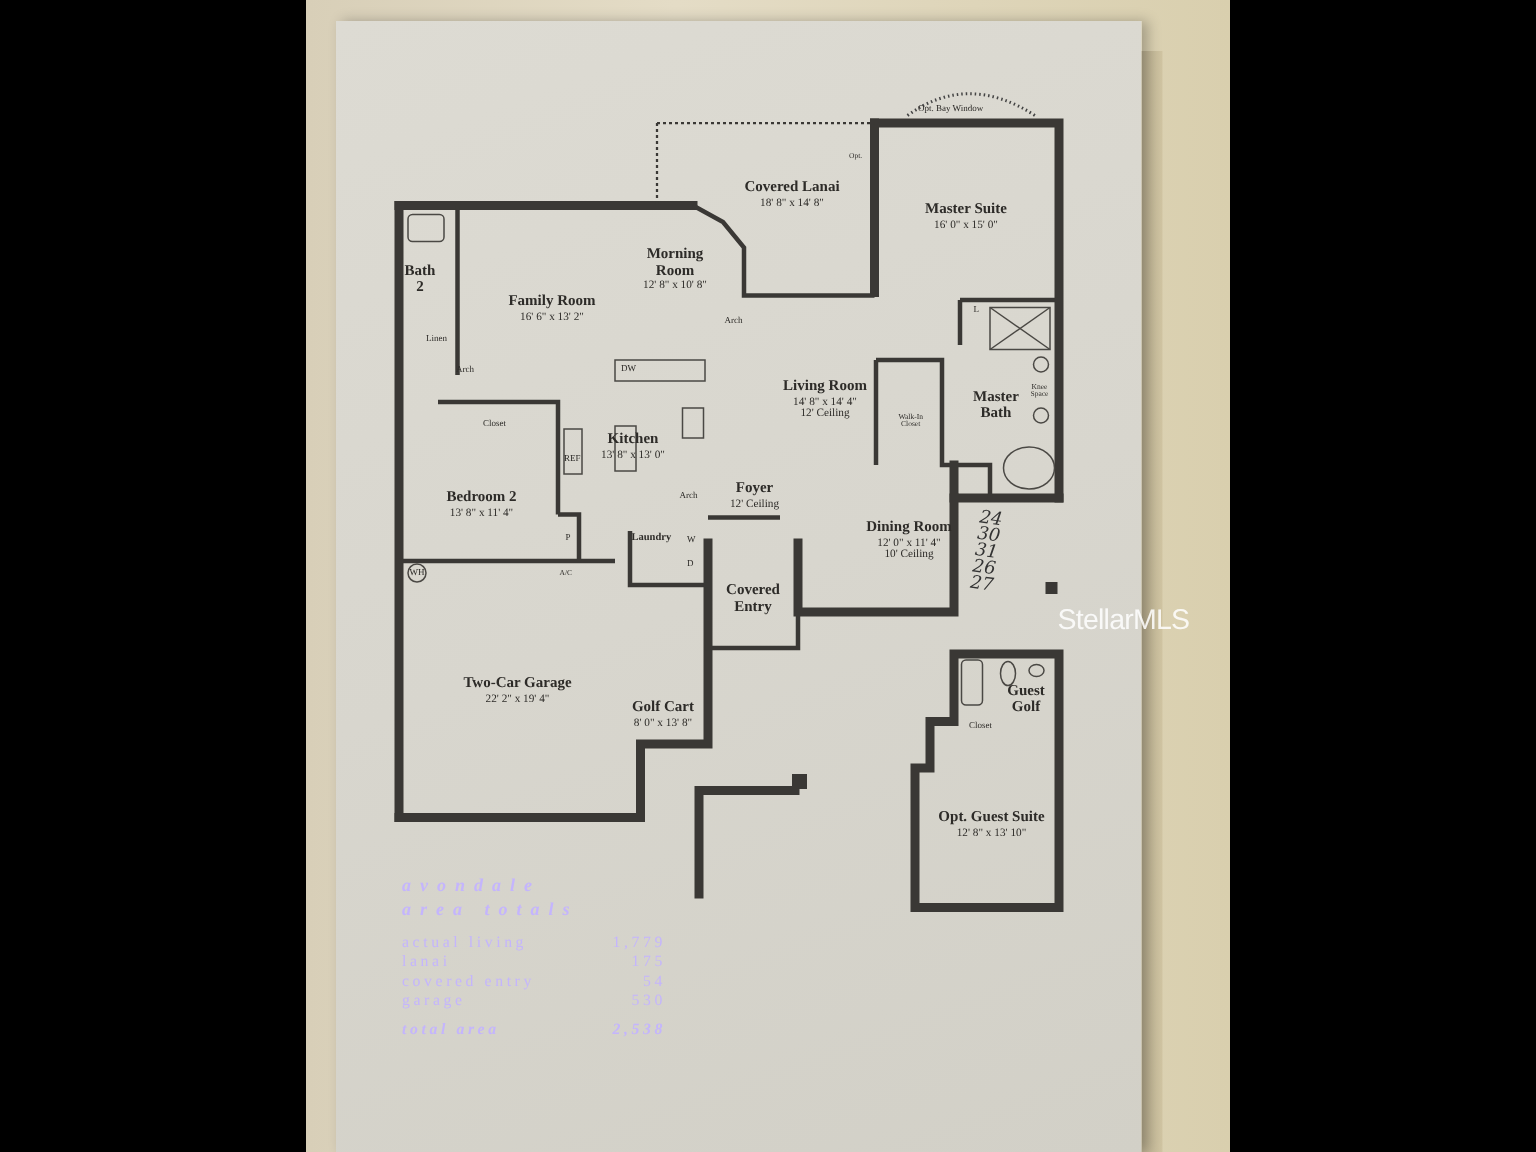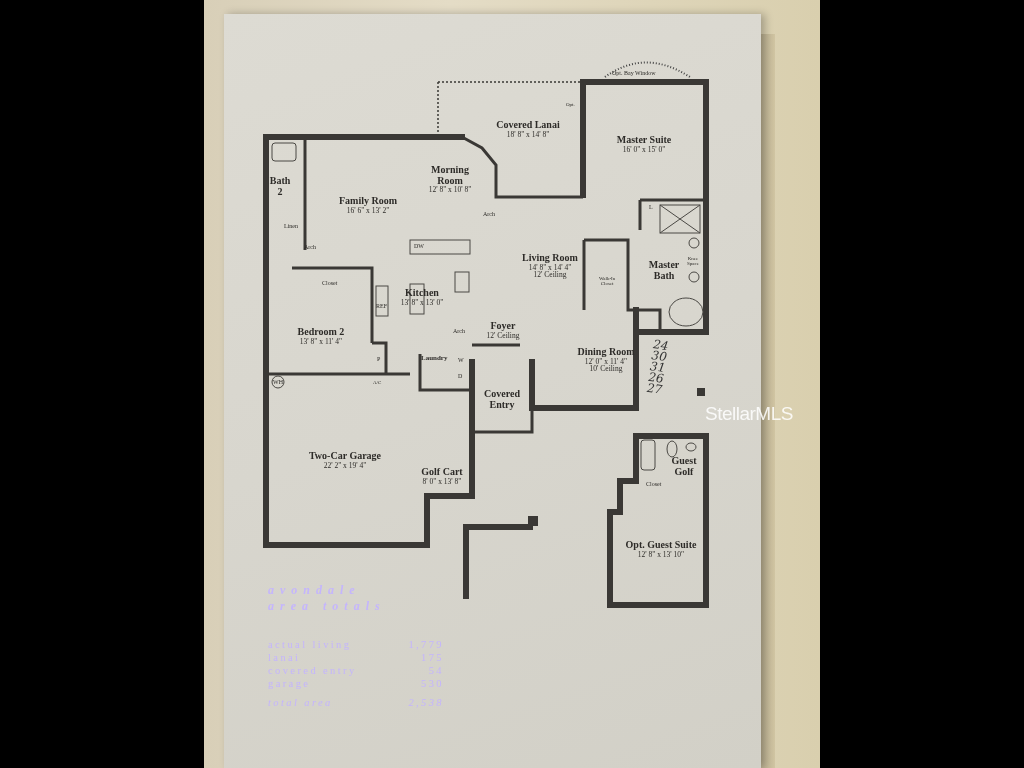--- a/index.html
+++ b/index.html
@@ -8,21 +8,21 @@
   .paper{position:absolute;left:224px;top:14px;width:537px;height:754px;background:linear-gradient(160deg,#dddbd3 0%,#d8d6ce 50%,#d2d0c7 100%);box-shadow:4px 0 8px rgba(0,0,0,0.25);}
   .paper-shadow{position:absolute;left:755px;top:34px;width:20px;height:734px;background:linear-gradient(90deg,#9b8f72,#c9bc98);opacity:0.6;}
   svg.plan{position:absolute;left:0;top:0;}
   .lbl{position:absolute;color:#2d2b28;text-align:center;white-space:nowrap;line-height:1.05;}
   .rn{font-weight:bold;font-size:10px;}
   .rd{font-size:7.5px;}
   .rs{font-size:6px;}
   .totals{position:absolute;left:268px;top:582px;color:#c4b5fd;}
   .totals .t1{font-style:italic;font-weight:bold;font-size:12px;letter-spacing:6px;line-height:16px;}
   .totals .row{font-size:10.5px;letter-spacing:2.4px;line-height:13px;display:flex;justify-content:space-between;width:176px;}
-  .totals .tot{margin-top:6px;font-style:italic;font-weight:normal;}
+  .totals .tot{margin-top:6px;font-style:italic;font-weight:bold;}
   .watermark{position:absolute;left:705px;top:372px;font-family:"Liberation Sans",sans-serif;font-size:19px;color:rgba(255,255,255,0.85);letter-spacing:-0.5px;margin-top:31px;}
   .hand{position:absolute;left:650px;top:340px;font-family:"DejaVu Serif",serif;font-style:italic;font-size:12px;color:#333;line-height:11px;transform:rotate(8deg);}
 </style>
 </head>
 <body>
 
 <div class="wallbg"></div>
 <div class="paper-shadow"></div>
 <div class="paper"></div>
 
@@ -185,21 +185,21 @@
   <div>30</div>
   <div>31</div>
   <div>26</div>
   <div>27</div>
 </div>
 
 <div class="watermark">StellarMLS</div>
 
 <div class="totals">
   <div class="t1">avondale</div>
-  <div class="t1" style="margin-bottom:24px;">area totals</div>
+  <div class="t1" style="margin-bottom:8px;">area totals</div>
   <div class="row">
     <span>actual living</span>
     <span>1,779</span>
   </div>
   <div class="row">
     <span>lanai</span>
     <span>175</span>
   </div>
   <div class="row">
     <span>covered entry</span>

